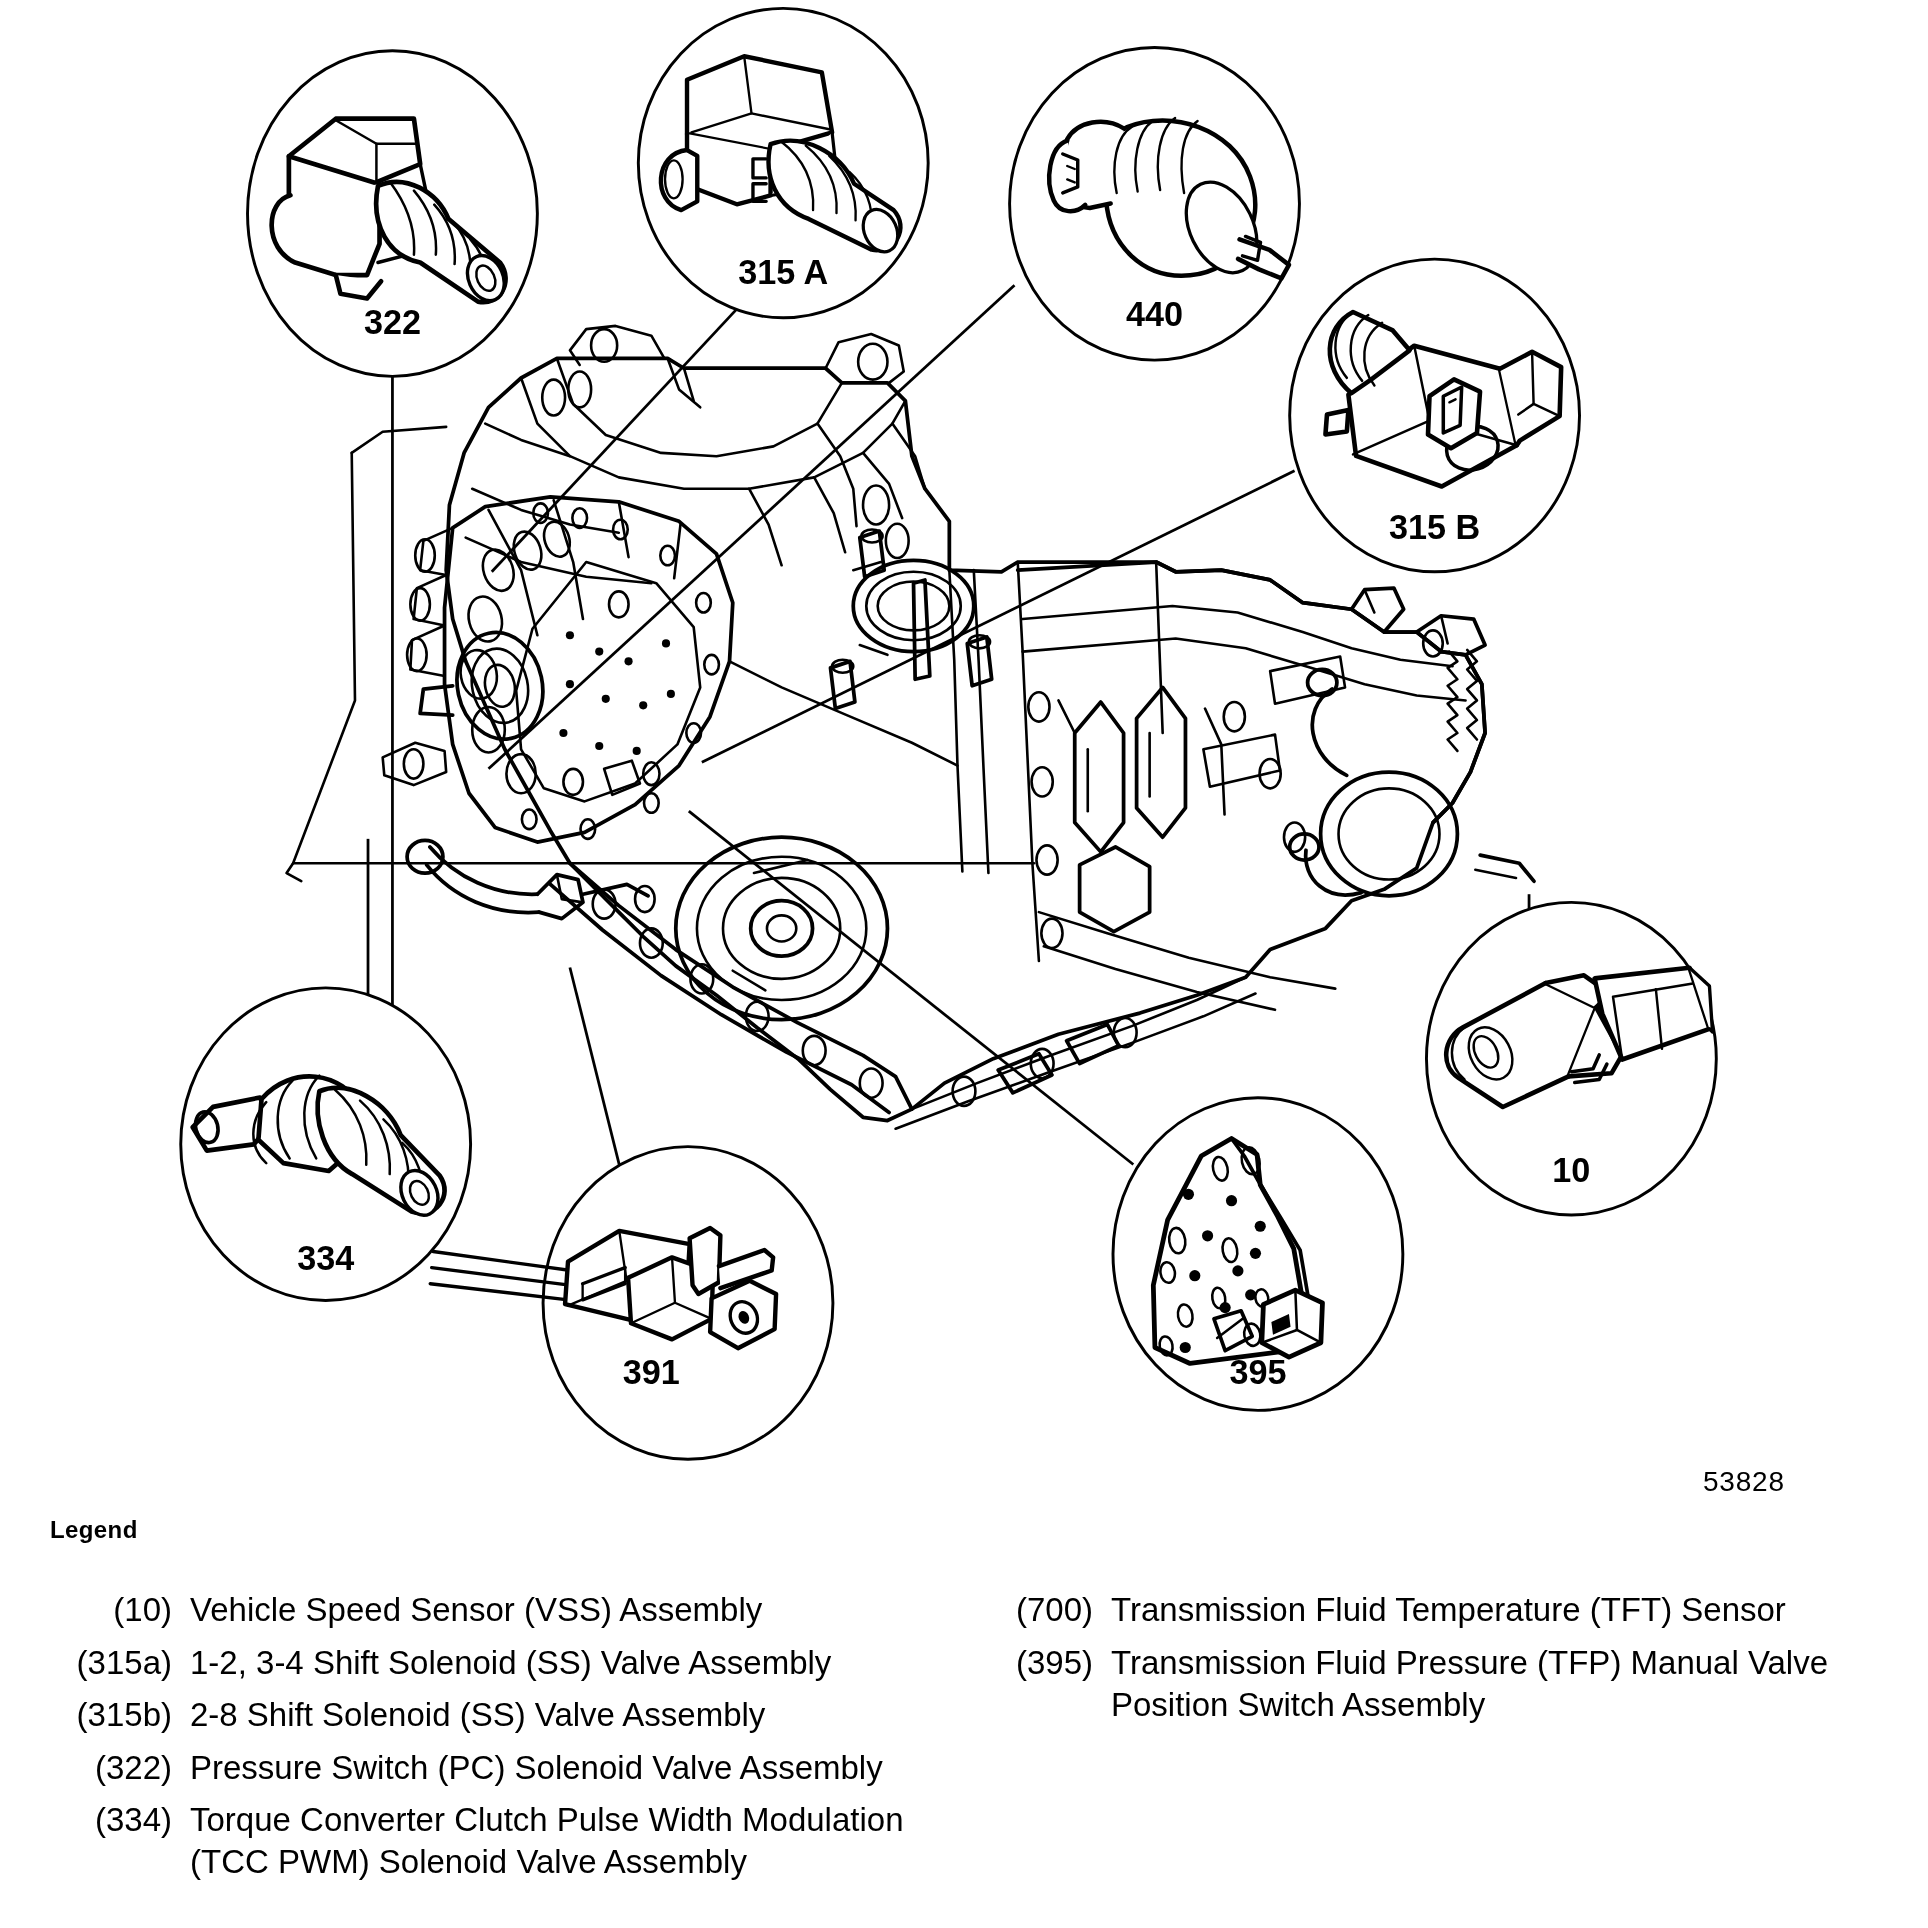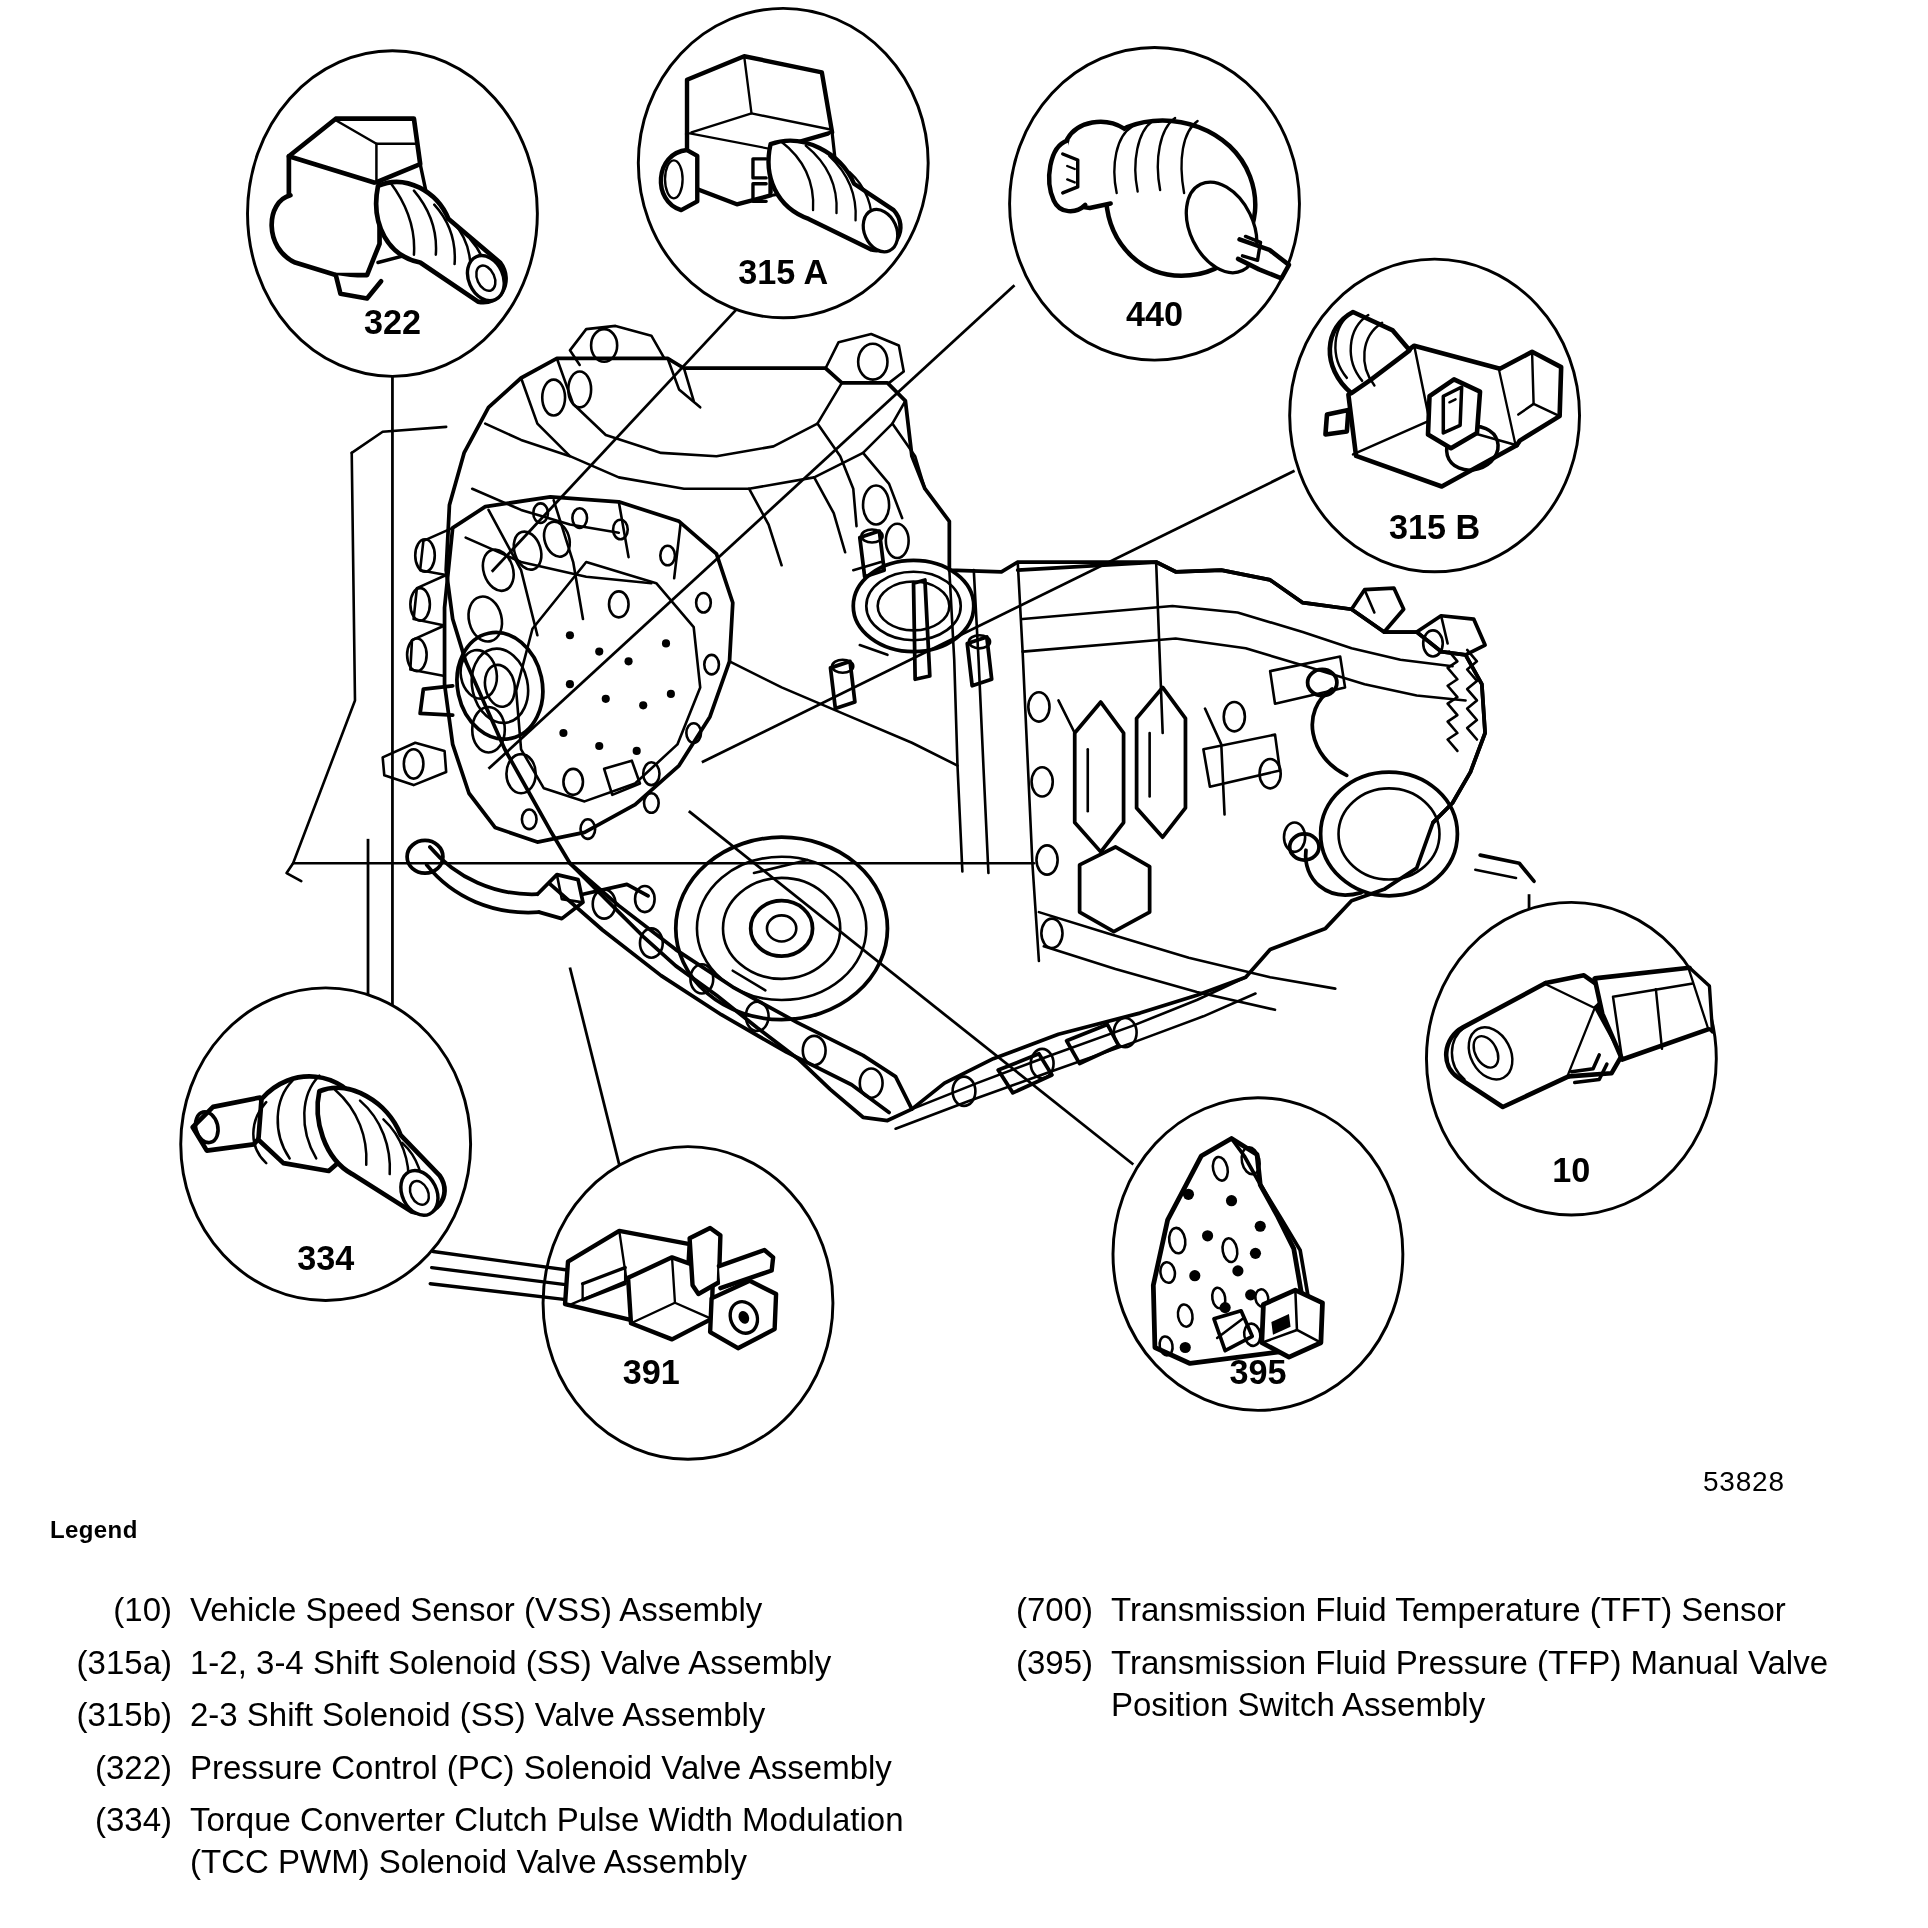--- a/index.html
+++ b/index.html
@@ -577,25 +577,25 @@
       <div class="lg-row">
         <div class="lg-num">(10)</div>
         <div class="lg-label">Vehicle Speed Sensor (VSS) Assembly</div>
       </div>
       <div class="lg-row">
         <div class="lg-num">(315a)</div>
         <div class="lg-label">1-2, 3-4 Shift Solenoid (SS) Valve Assembly</div>
       </div>
       <div class="lg-row">
         <div class="lg-num">(315b)</div>
-        <div class="lg-label">2-3 Shift Solenoid (SS) Valve Assembly</div>
+        <div class="lg-label">2-8 Shift Solenoid (SS) Valve Assembly</div>
       </div>
       <div class="lg-row">
         <div class="lg-num">(322)</div>
-        <div class="lg-label">Pressure Control (PC) Solenoid Valve Assembly</div>
+        <div class="lg-label">Pressure Switch (PC) Solenoid Valve Assembly</div>
       </div>
       <div class="lg-row">
         <div class="lg-num">(334)</div>
         <div class="lg-label">Torque Converter Clutch Pulse Width Modulation (TCC PWM) Solenoid Valve Assembly</div>
       </div>
     </div>
 
     <div class="col right">
       <div class="lg-row">
         <div class="lg-num">(700)</div>

